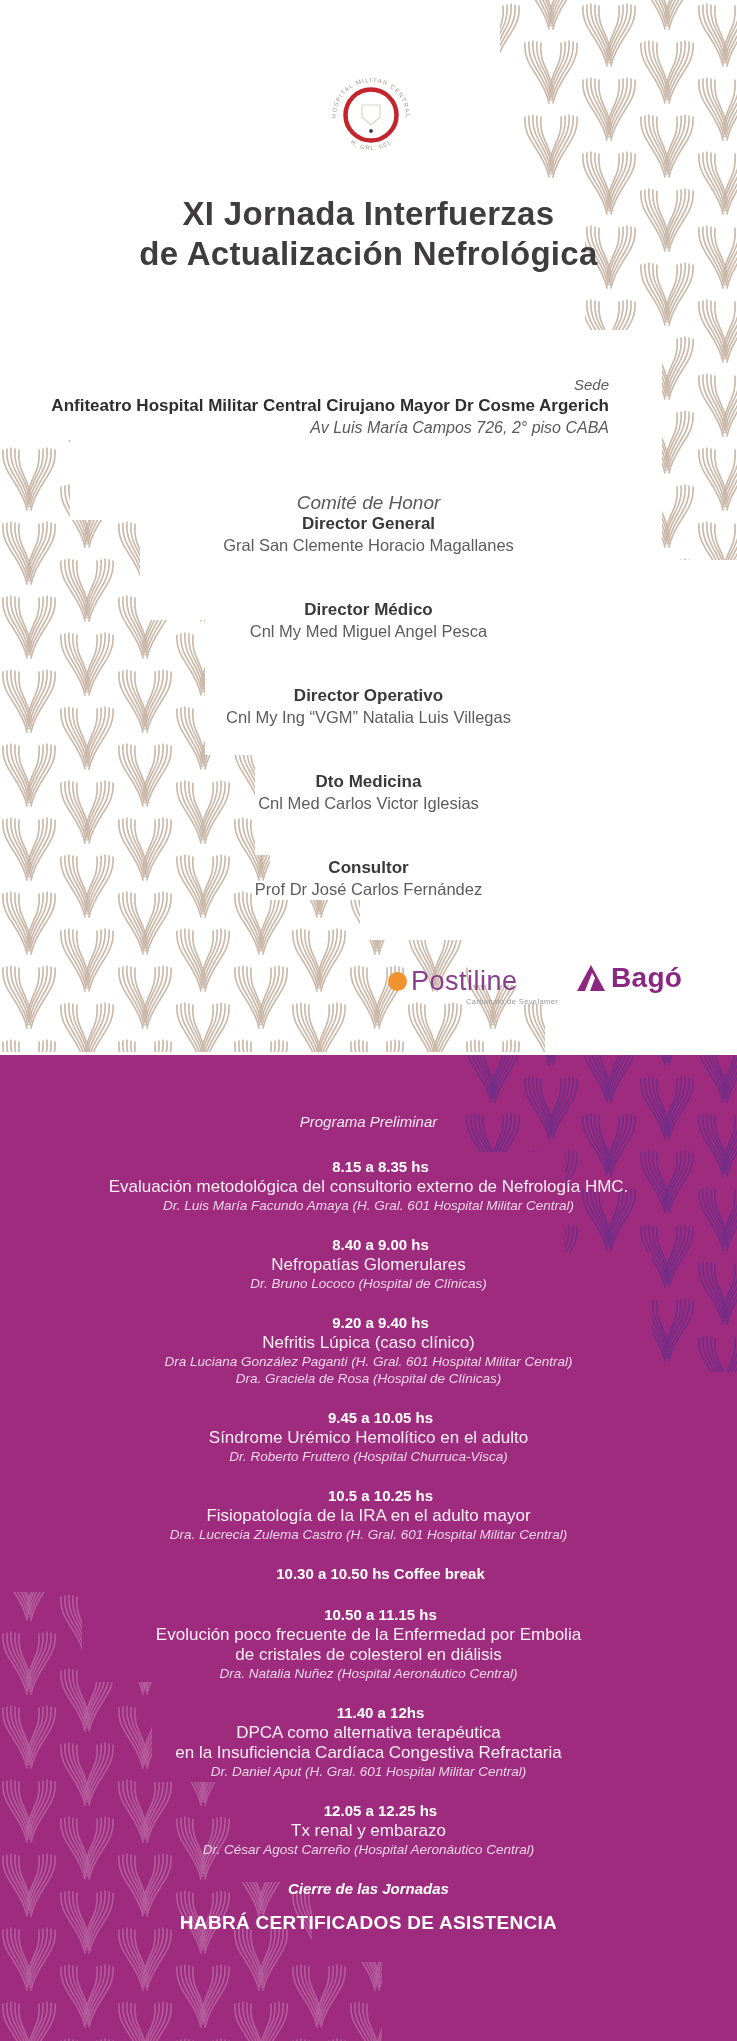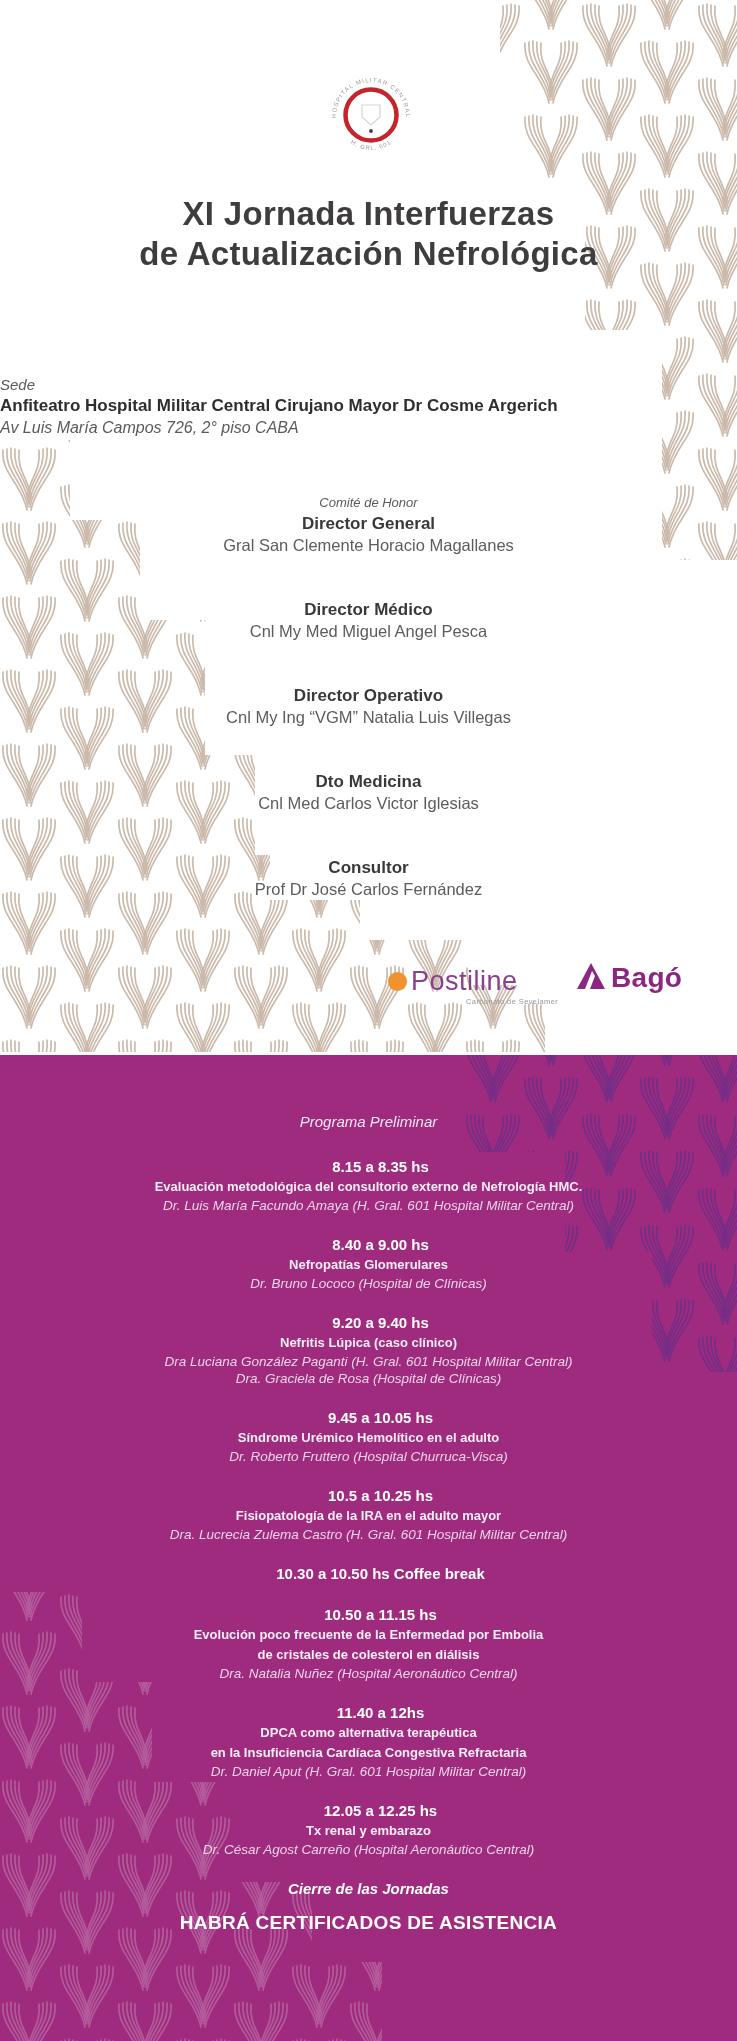--- a/index.html
+++ b/index.html
@@ -11,46 +11,46 @@
 
   
   .seal{position:absolute;left:323px;top:68px;}
 
   
   .title-block{position:absolute;left:0;top:194px;width:737px;text-align:center;}
   .title-line{font-size:33px;line-height:40px;font-weight:bold;color:#3e3c3d;letter-spacing:.3px;}
   .date-line{margin-top:6px;font-size:19px;color:#8b8b8b;letter-spacing:2.2px;}
 
   
-  .venue{position:absolute;left:0;top:375px;width:609px;text-align:left;color:#5a5a5a;}
+  .venue{position:absolute;left:0;top:375px;width:609px;text-align:right;color:#5a5a5a;}
   .venue .label{font-style:italic;font-size:15px;line-height:20px;}
   .venue .name{font-weight:bold;font-size:17px;line-height:22px;color:#2f2e2e;}
   .venue .addr{font-style:italic;font-size:16px;line-height:21px;}
 
   
   .committee{position:absolute;left:0;top:494px;width:737px;text-align:center;}
-  .cm-label{font-style:italic;font-size:13px;line-height:18px;color:#5a5a5a;margin-bottom:2px;}
+  .cm-label{font-style:italic;font-size:19px;line-height:18px;color:#5a5a5a;margin-bottom:2px;}
   .cm-block{margin-bottom:46px;}
   .cm-role{font-weight:bold;font-size:17px;line-height:20px;color:#3a393a;}
   .cm-name{font-size:16.5px;line-height:18px;color:#5c5c5c;margin-top:2px;}
 
   
   .postiline{position:absolute;left:388px;top:966px;display:flex;align-items:center;gap:4px;}
   .postiline-dot{width:19px;height:19px;border-radius:50%;background:#f0922d;display:inline-block;}
   .postiline-name{font-size:27px;color:#8a3f8d;letter-spacing:.5px;}
   .postiline-tag{position:absolute;left:34px;top:31px;font-size:7.5px;color:#979797;letter-spacing:.4px;white-space:nowrap;padding-left:44px;}
-  .bago{position:absolute;left:576px;top:962px;display:flex;gap:5px;}
+  .bago{position:absolute;left:576px;top:962px;display:flex;align-items:center;gap:5px;}
   .bago-name{font-size:28px;font-weight:bold;color:#8c2781;letter-spacing:.3px;}
 
   
   .program{position:absolute;left:0;top:1055px;width:737px;text-align:center;padding-top:58px;color:#fff;}
   .prog-label{font-style:italic;font-size:15px;line-height:18px;color:#f6e7f1;margin-bottom:26px;}
   .prog-item{margin-bottom:21px;}
   .prog-time{font-weight:bold;font-size:15px;line-height:20px;color:#ffffff;padding-left:24px;}
-  .prog-title{font-size:13px;line-height:20px;color:#f9eef5;font-weight:bold;}
+  .prog-title{font-size:17px;line-height:20px;color:#f9eef5;}
   .prog-speaker{font-style:italic;font-size:13.5px;line-height:17px;color:#eed4e6;}
   .prog-closing{font-weight:bold;font-style:italic;font-size:15px;line-height:20px;margin-top:12px;color:#fff;}
   .prog-cert{font-weight:bold;font-size:19px;line-height:24px;margin-top:12px;color:#fff;letter-spacing:.3px;}
 </style>
 </head>
 <body>
 
 <div class="page">
 
   <div class="magenta-bg"></div>

